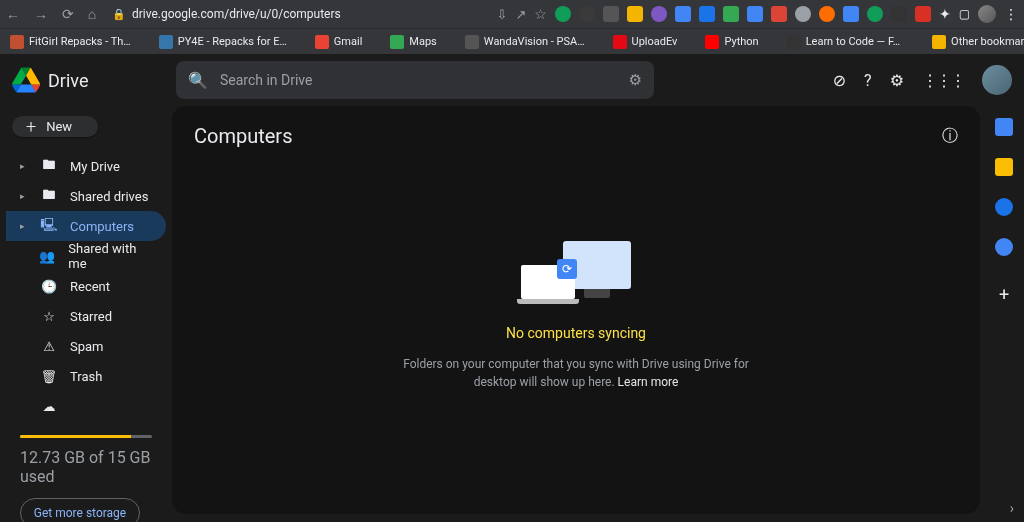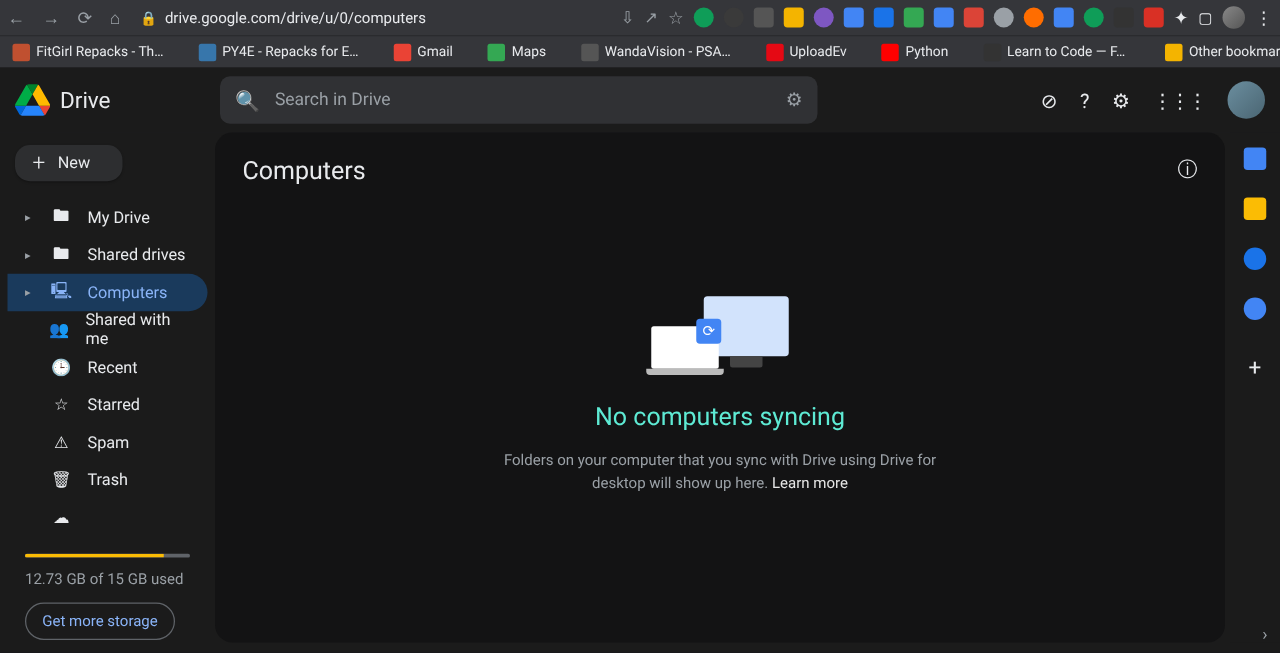--- a/index.html
+++ b/index.html
@@ -38,36 +38,36 @@
   .new-btn { width: 86px; height: 40px; background: #2d2e30; border-radius: 12px; display: flex; align-items: center; gap: 10px; padding: 0 14px; font-size: 13px; color: #e8eaed; cursor: pointer; margin: 0 0 14px 6px; box-shadow: 0 1px 2px rgba(0,0,0,.3); }
   .nav { display: flex; flex-direction: column; gap: 0; }
   .nav-item { display: flex; align-items: center; gap: 12px; height: 30px; padding: 0 14px; border-radius: 0 16px 16px 0; color: #e8eaed; cursor: pointer; }
   .nav-item.active { background: #1a3a5c; color: #8ab4f8; }
   .nav-item .caret { width: 8px; font-size: 9px; color: #9aa0a6; }
   .nav-item .ico { width: 18px; display: flex; justify-content: center; align-items: center; }
   .nav-item .lbl { font-size: 13px; }
   .storage { padding: 8px 14px 0; }
   .storage-bar { height: 3px; background: #5f6368; border-radius: 2px; margin-top: 6px; overflow: hidden; }
   .storage-fill { height: 100%; background: #fbbc04; }
-  .storage-text { font-size: 12px; color: #9aa0a6; margin-top: 10px; }
+  .storage-text { font-size: 16px; color: #9aa0a6; margin-top: 10px; }
   .get-storage { margin-top: 12px; height: 30px; border: 1px solid #5f6368; border-radius: 16px; display: flex; align-items: center; justify-content: center; font-size: 12px; color: #8ab4f8; cursor: pointer; width: 120px; }
 
   .content-wrap { flex: 1; padding: 0 0 8px 0; display: flex; }
   .content { flex: 1; background: #131314; border-radius: 14px; margin: 0 4px 0 0; padding: 18px 22px; display: flex; flex-direction: column; position: relative; }
   .content-header { display: flex; align-items: center; justify-content: space-between; }
   .content-title { font-size: 20px; color: #e8eaed; }
   .info-circle { color: #e8eaed; cursor: pointer; }
   .empty { flex: 1; display: flex; flex-direction: column; align-items: center; justify-content: center; gap: 14px; margin-top: -16px; }
   .empty-illus { position: relative; width: 110px; height: 74px; }
   .monitor { position: absolute; top: 4px; right: 0; width: 68px; height: 48px; background: #d2e3fc; border-radius: 3px; }
   .monitor::after { content: ''; position: absolute; bottom: -9px; left: 50%; transform: translateX(-50%); width: 26px; height: 9px; background: #444; border-radius: 0 0 2px 2px; }
   .laptop { position: absolute; bottom: 12px; left: 0; width: 54px; height: 34px; background: #fff; border-radius: 2px; }
   .laptop::after { content: ''; position: absolute; bottom: -5px; left: -4px; width: 62px; height: 5px; background: #bbb; border-radius: 0 0 3px 3px; }
   .sync-badge { position: absolute; top: 22px; left: 36px; width: 20px; height: 20px; background: #4285f4; border-radius: 3px; display: flex; align-items: center; justify-content: center; color: #fff; font-size: 12px; }
-  .empty-title { font-size: 20px; color: #5eead4; }
+  .empty-title { font-size: 14px; color: #fde047; }
   .empty-sub { font-size: 12px; color: #9aa0a6; text-align: center; max-width: 380px; line-height: 1.5; }
   .empty-sub a { color: #e5e5e5; text-decoration: none; cursor: pointer; }
 
   .right-rail { width: 40px; background: #1b1b1b; display: flex; flex-direction: column; align-items: center; padding-top: 12px; gap: 22px; }
   .rail-ico { width: 18px; height: 18px; border-radius: 3px; cursor: pointer; }
   .rail-plus { color: #e8eaed; font-size: 18px; cursor: pointer; margin-top: 6px; }
   .rail-chevron { position: absolute; bottom: 6px; right: 10px; color: #9aa0a6; font-size: 14px; }
 </style>
 </head>
 <body>

